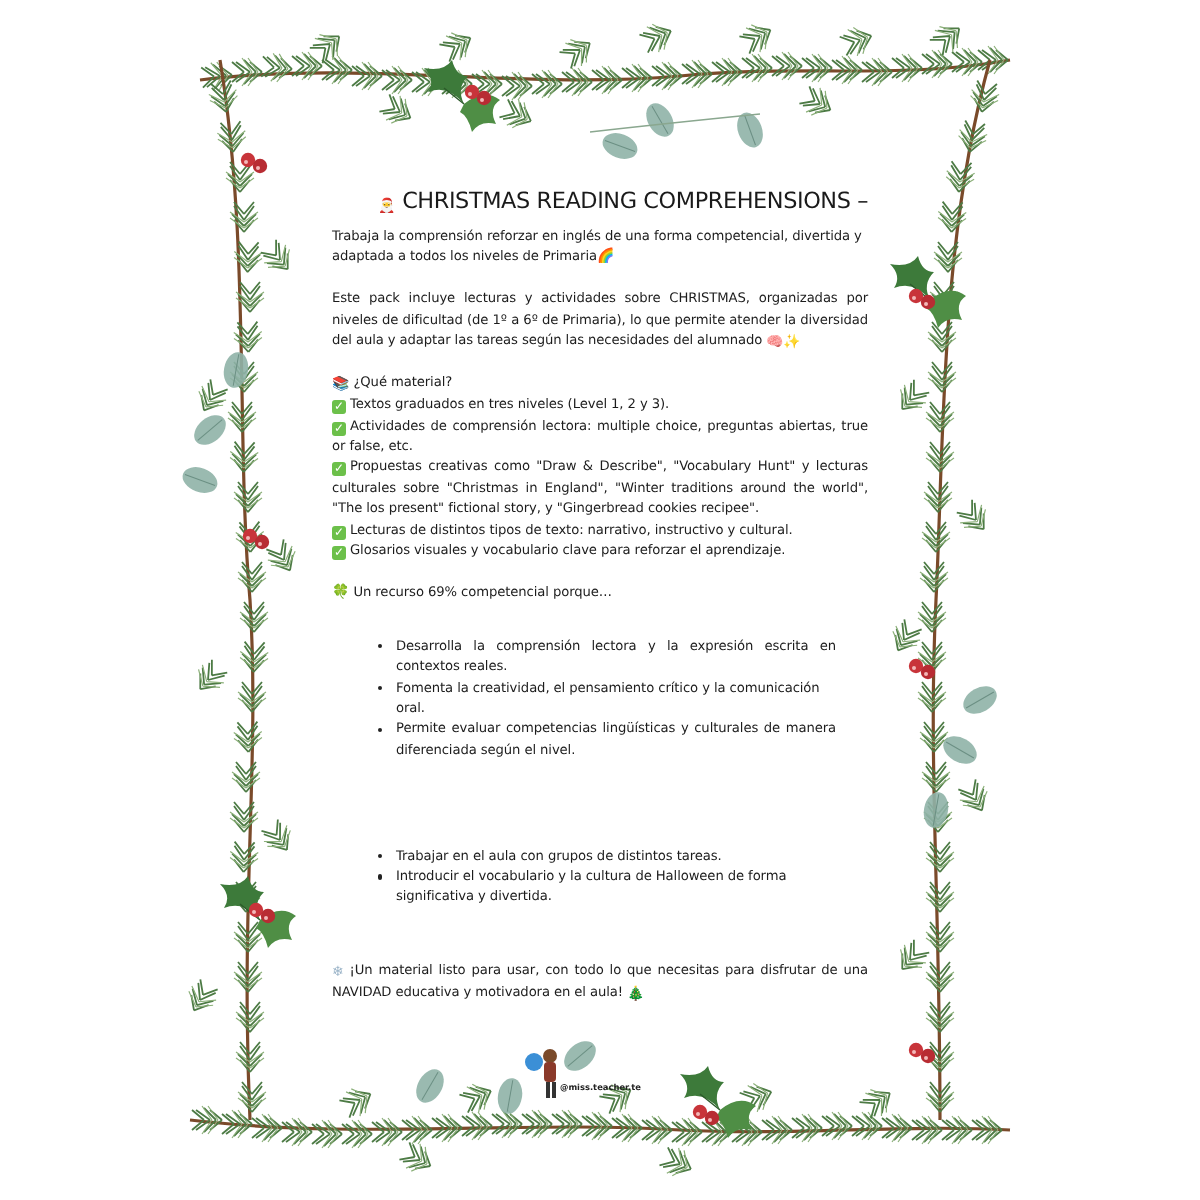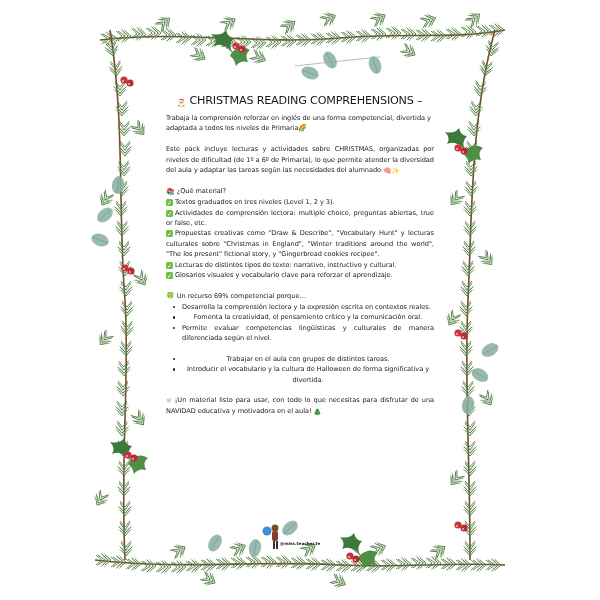--- a/index.html
+++ b/index.html
@@ -10,31 +10,31 @@
   .frame { position: absolute; inset: 0; }
   .frame svg { position: absolute; left: 0; top: 0; }
   .content {
     position: absolute; left: 166px; top: 92px; width: 268px;
     font-size: 6.6px; line-height: 10.4px; letter-spacing: -0.05px;
   }
   .title {
     text-align: center; font-size: 11.2px; line-height: 18px; font-weight: normal;
     letter-spacing: -0.2px; margin: 0 0 1px 0; color: #1a1a1a;
   }
-  .title .line { display: block; white-space: nowrap; }
+  .title .line { display: block; white-space: nowrap; text-align: right; }
   p { margin: 0; }
   .justify { text-align: justify; }
   .gap { height: 10.4px; }
   .check {
     display: inline-block; width: 7px; height: 7px; background: #6cc04a; border-radius: 1.5px;
     color: #fff; font-size: 6px; line-height: 7px; text-align: center; vertical-align: -1px; margin-right: 2px;
   }
   .emo { display: inline-block; font-size: 7px; vertical-align: -0.5px; }
-  ul { margin: 0; padding: 0 0 0 16px; list-style: none; }
-  ul li { position: relative; text-align: center; }
+  ul { margin: 16px; padding: 0 0 0 16px; list-style: none; }
+  ul li { position: relative; }
   ul li::before {
     content: ""; position: absolute; left: -9px; top: 4.2px; width: 2.4px; height: 2.4px; background: #222; border-radius: 50%;
   }
   .watermark {
     position: absolute; left: 280px; top: 541px; font-size: 4.2px; font-weight: bold; color: #222;
   }
 </style>
 </head>
 <body>
 

